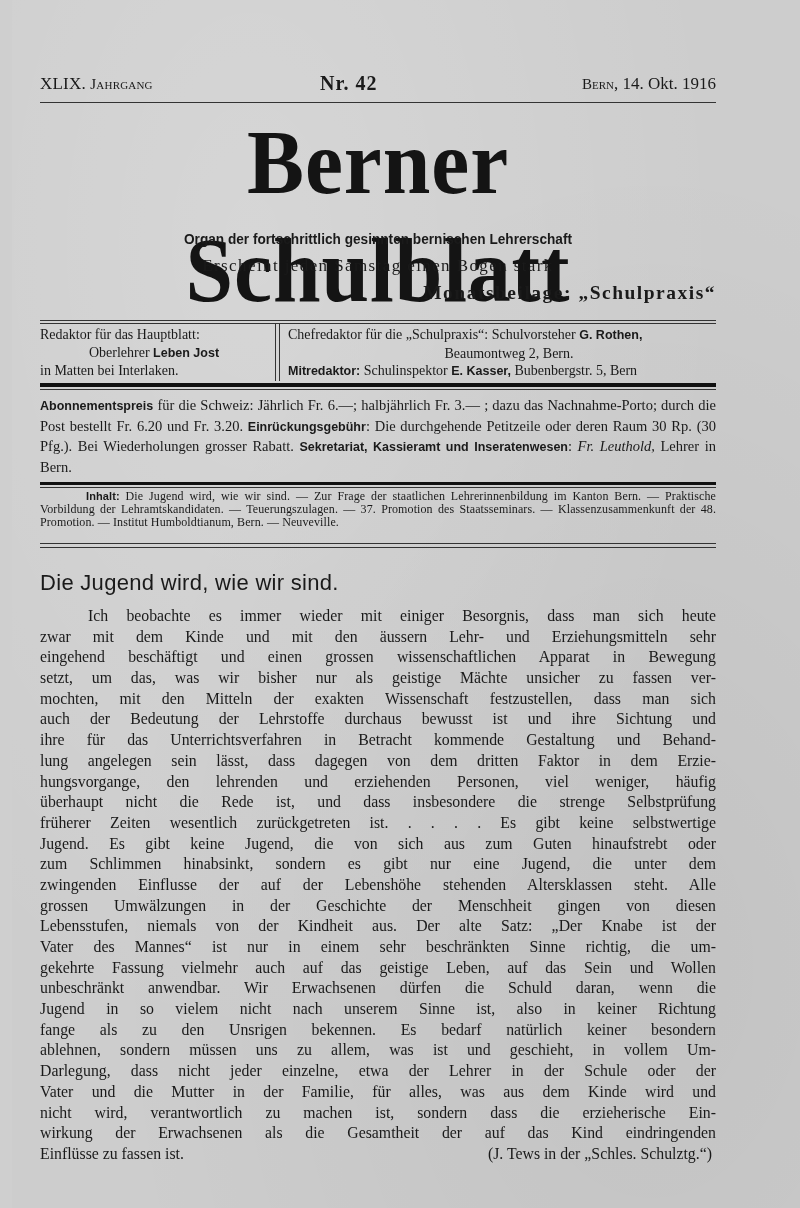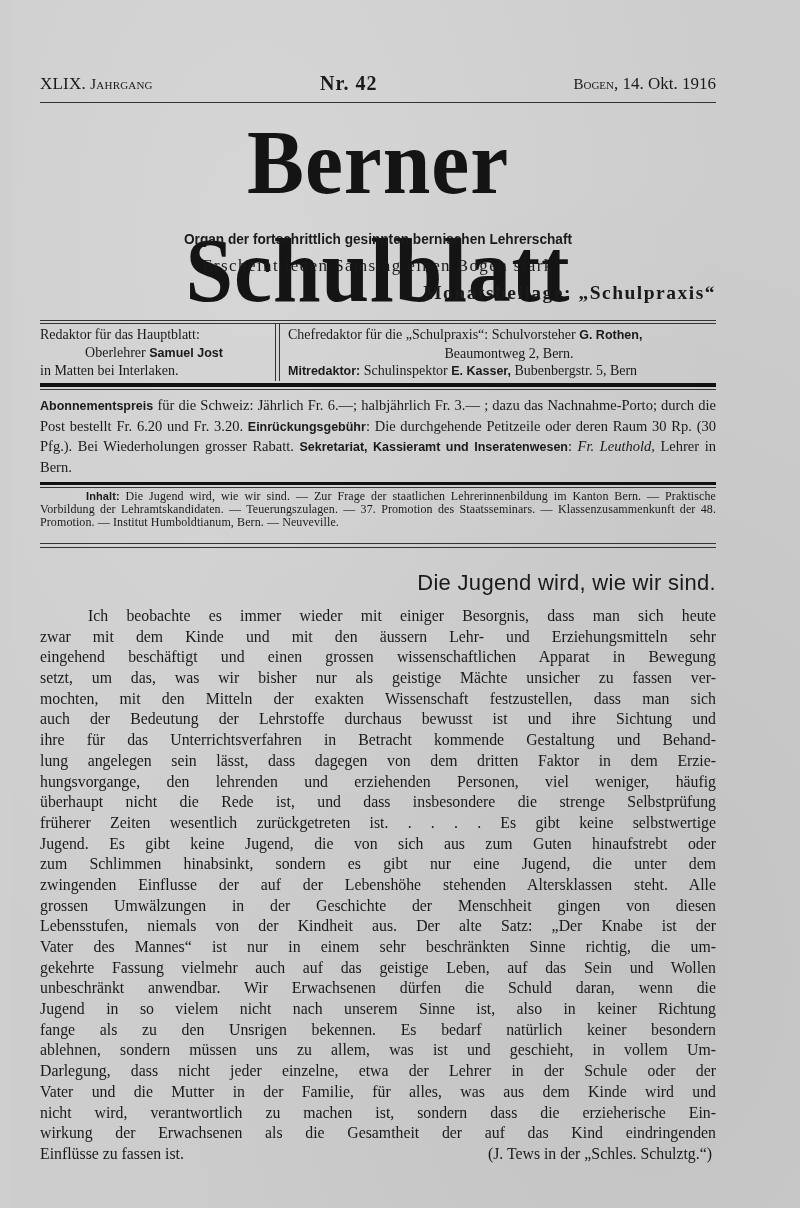--- a/index.html
+++ b/index.html
@@ -65,51 +65,51 @@
   .rule4b { top: 487px; border-top: 1px solid #333; }
 
   
   .contents { top: 490px; font-size: 12px; line-height: 12.8px; text-align: justify; letter-spacing: 0.1px; }
   .contents .lbl { font-family: Liberation Sans, sans-serif; font-weight: bold; font-size: 11px; padding-left: 46px; }
 
   .rule5 { top: 543px; border-top: 1.5px solid #333; }
   .rule5b { top: 547px; border-top: 1px solid #333; }
 
   
-  .art-title { top: 570px; text-align: right; font-family: "Liberation Sans", "DejaVu Sans", sans-serif; font-size: 22px; letter-spacing: 0.3px; }
+  .art-title { top: 570px; text-align: left; font-family: "Liberation Sans", "DejaVu Sans", sans-serif; font-size: 22px; letter-spacing: 0.3px; }
   .article { top: 606px; font-size: 15.8px; line-height: 20.7px; }
   .article .line { display: block; text-align: justify; text-align-last: justify; white-space: nowrap; height: 20.7px; overflow: visible; }
   .article .line.first { padding-left: 48px; }
   .article .line.last { text-align-last: left; }
   .article .sig { position: absolute; right: 4px; }
 </style>
 </head>
 <body>
 
 <div class="page">
 
   <div class="col topline">
     <span class="left"><span>XLIX. </span><span class="sc">Jahrgang</span></span>
     <span class="mid">Nr. 42</span>
-    <span class="right"><span class="sc">Bogen</span><span>, 14. Okt. 1916</span></span>
+    <span class="right"><span class="sc">Bern</span><span>, 14. Okt. 1916</span></span>
   </div>
   <div class="col rule1"></div>
 
   <div class="col masthead">Berner Schulblatt</div>
   <div class="col subtitle1">Organ der fortschrittlich gesinnten bernischen Lehrerschaft</div>
   <div class="col subtitle2">Erscheint jeden Samstag einen Bogen stark</div>
   <div class="col subtitle3">Monatsbeilage: „Schulpraxis“</div>
 
   <div class="col rule2"></div>
   <div class="col rule2b"></div>
 
   <div class="col editors">
     <div class="leftbox">
       <div class="first">Redaktor für das Hauptblatt:</div>
-      <div><span>Oberlehrer </span><span class="sans-b">Samuel Jost</span></div>
+      <div><span>Oberlehrer </span><span class="sans-b">Leben Jost</span></div>
       <div class="third">in Matten bei Interlaken.</div>
     </div>
     <div class="divider"></div>
     <div class="rightbox">
       <div><span>Chefredaktor für die „Schulpraxis“: Schulvorsteher </span><span class="sans-b">G. Rothen,</span></div>
       <div class="l2">Beaumontweg 2, Bern.</div>
       <div><span class="sans-b">Mitredaktor:</span><span> Schulinspektor </span><span class="sans-b">E. Kasser,</span><span> Bubenbergstr. 5, Bern</span></div>
     </div>
   </div>
 

